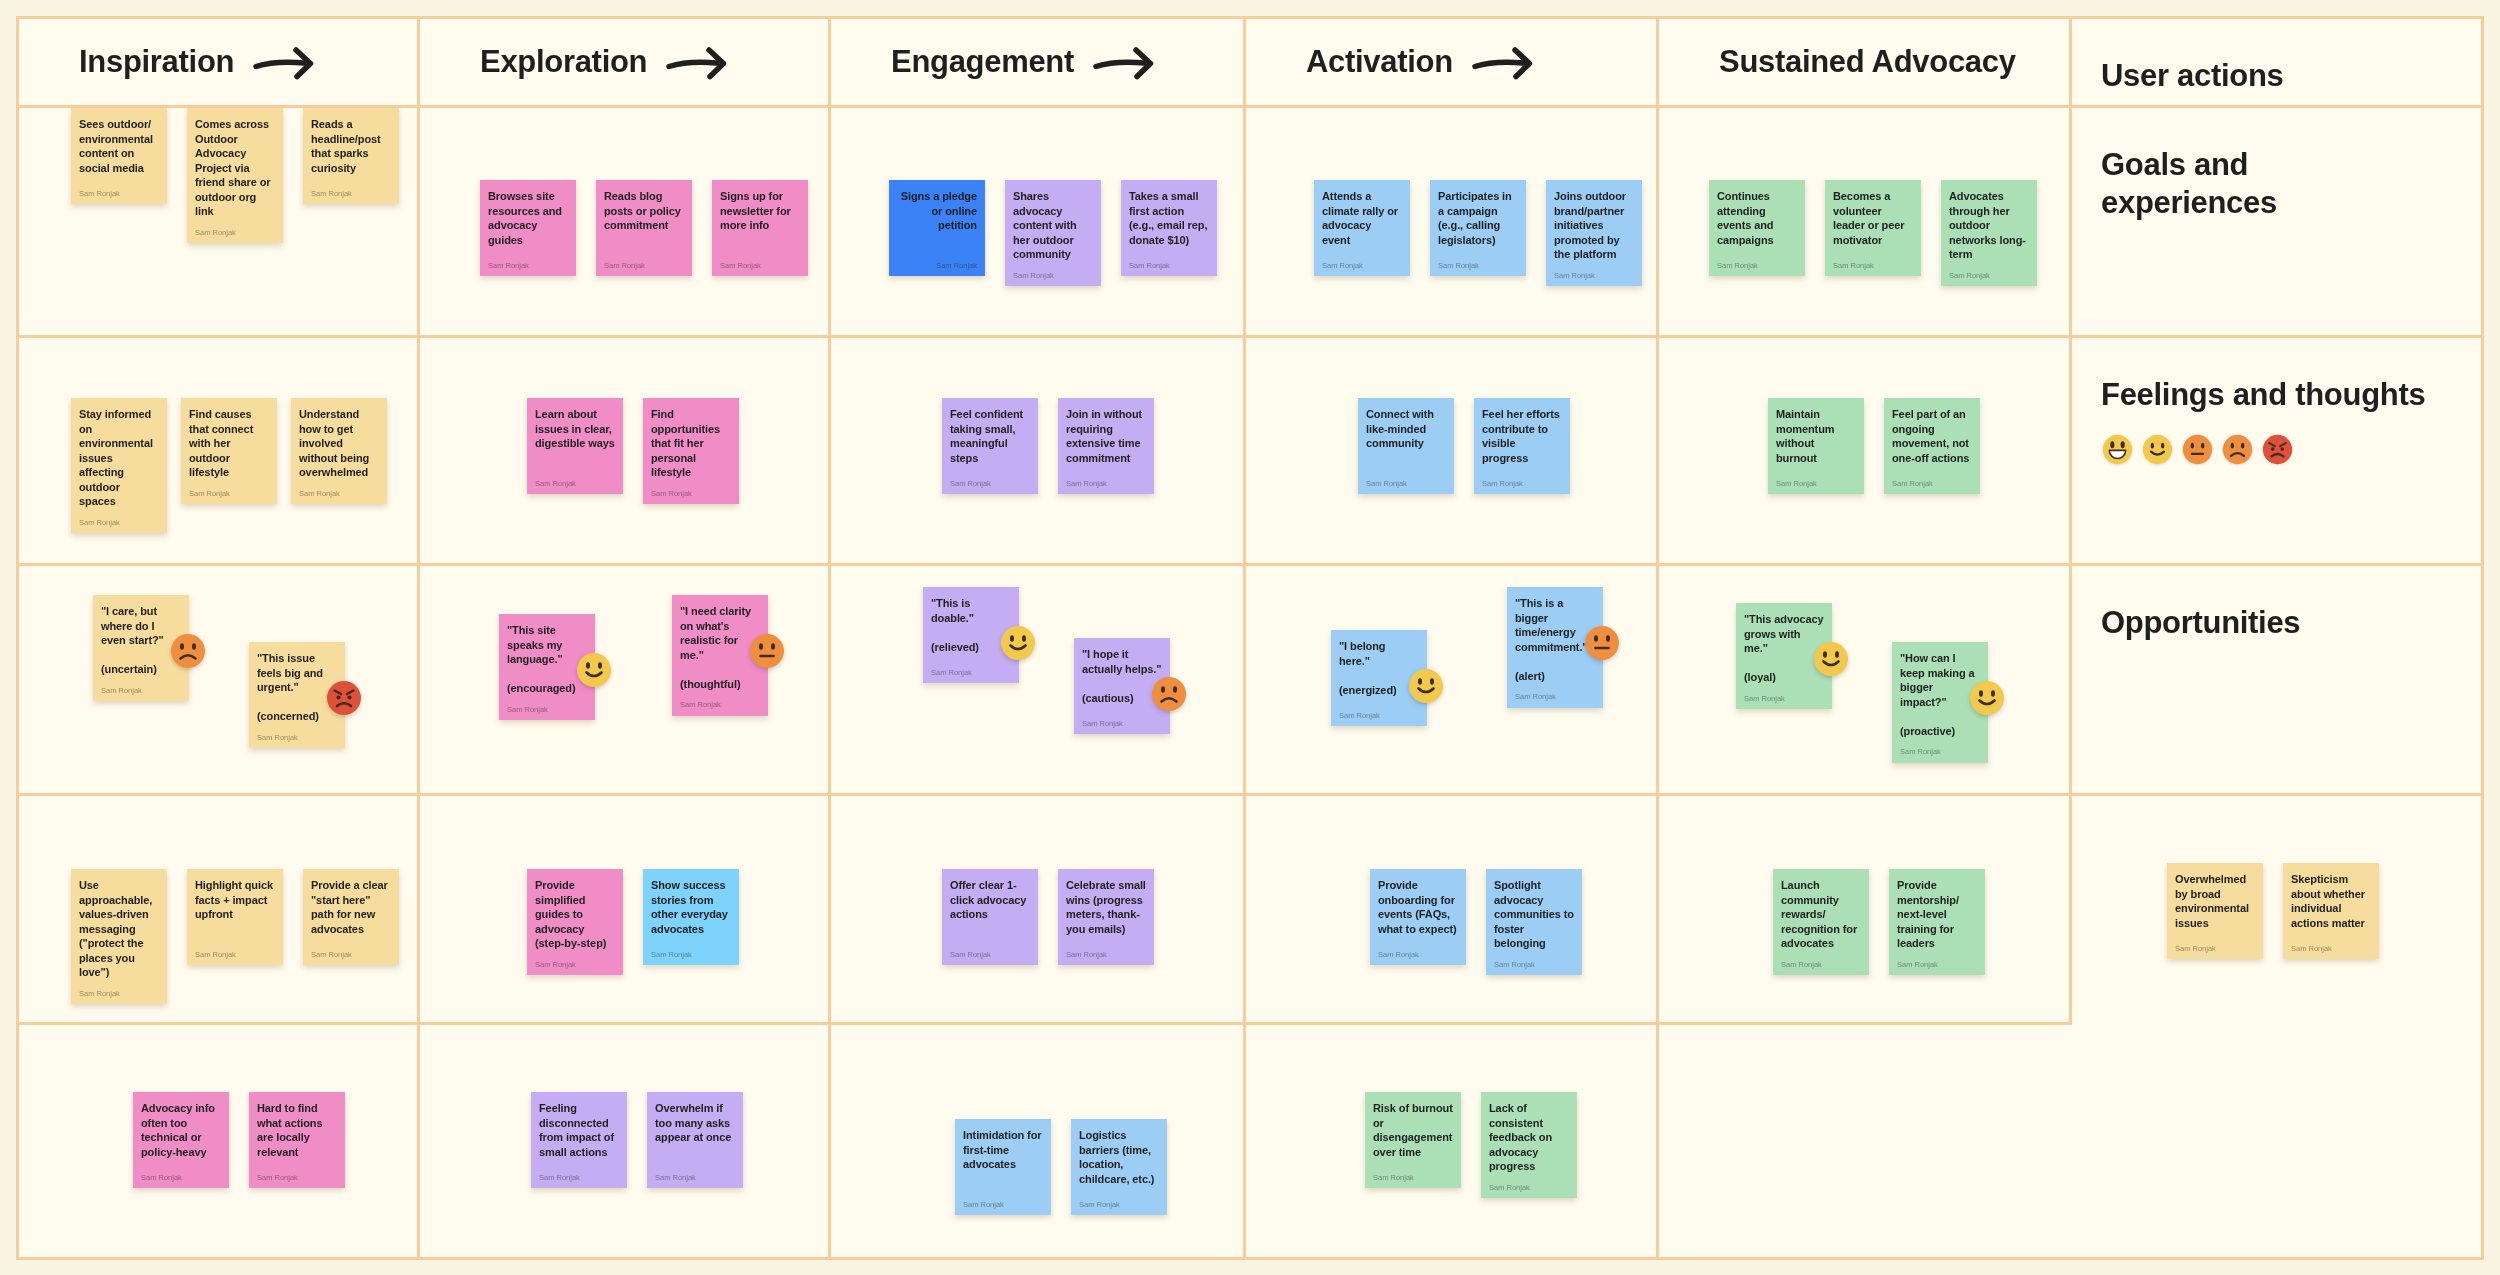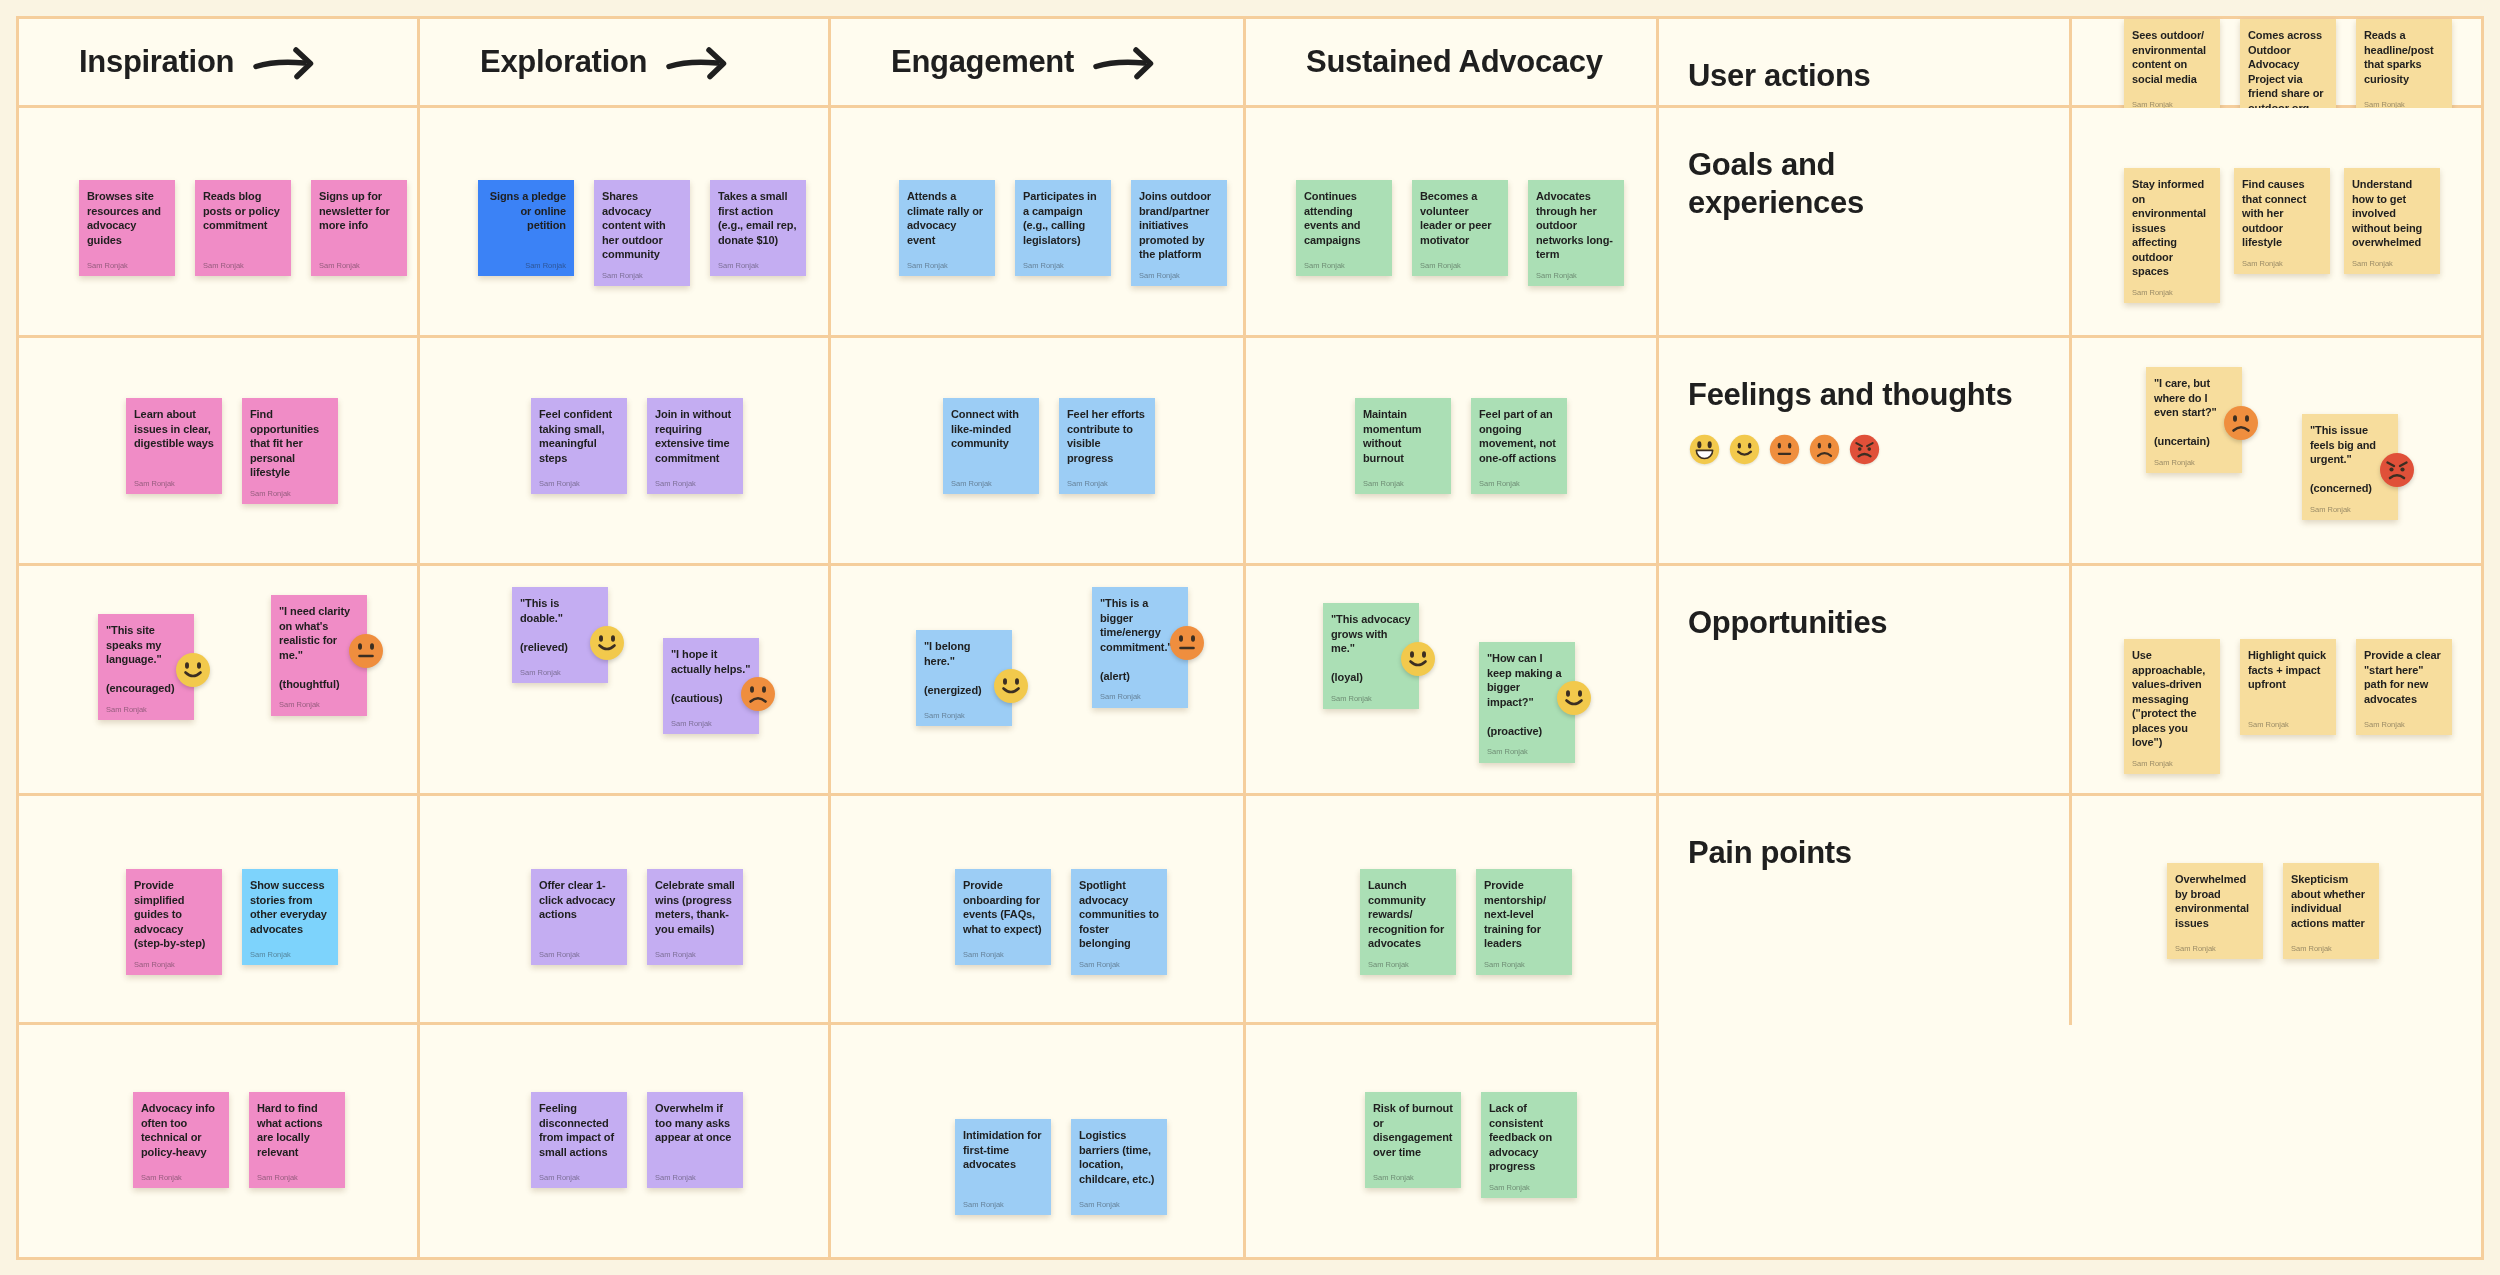--- a/index.html
+++ b/index.html
@@ -85,20 +85,31 @@
         <span class="stage-arrow">
           <svg width="74" height="36" viewBox="0 0 74 36" fill="none">
             <path d="M4 21.5 C20 16.5 36 16.5 52 18" stroke="#1F1F1F" stroke-width="5.5" stroke-linecap="round"></path>
             <path d="M44 5 L58.5 18.5 L45 31.5" stroke="#1F1F1F" stroke-width="5.5" stroke-linecap="round" stroke-linejoin="round"></path>
           </svg>
         </span>
       </div>
     </div>
     <div class="cell header-cell">
       <div class="stage-wrap">
+        <span class="stage-label">Activation</span>
+        <span class="stage-arrow">
+          <svg width="74" height="36" viewBox="0 0 74 36" fill="none">
+            <path d="M4 21.5 C20 16.5 36 16.5 52 18" stroke="#1F1F1F" stroke-width="5.5" stroke-linecap="round"></path>
+            <path d="M44 5 L58.5 18.5 L45 31.5" stroke="#1F1F1F" stroke-width="5.5" stroke-linecap="round" stroke-linejoin="round"></path>
+          </svg>
+        </span>
+      </div>
+    </div>
+    <div class="cell header-cell">
+      <div class="stage-wrap">
         <span class="stage-label">Sustained Advocacy</span>
       </div>
     </div>
     <div class="cell label-cell">
       <div class="row-label">User actions</div>
     </div>
     <div class="cell sticky-cell" style="padding-left: 52px;">
       <div class="sticky" style="background: rgb(247, 221, 157);">
         <div class="sticky-text">Sees outdoor/ environmental content on social media</div>
         <div class="sticky-author">Sam Ronjak</div>
@@ -474,23 +485,20 @@
     <div class="cell sticky-cell" style="padding-top: 73px; padding-left: 114px;">
       <div class="sticky" style="background: rgb(171, 223, 181);">
         <div class="sticky-text">Launch community rewards/ recognition for advocates</div>
         <div class="sticky-author">Sam Ronjak</div>
       </div>
       <div class="sticky" style="background: rgb(171, 223, 181);">
         <div class="sticky-text">Provide mentorship/ next-level training for leaders</div>
         <div class="sticky-author">Sam Ronjak</div>
       </div>
     </div>
-    <div class="cell label-cell last-row">
-      <div class="row-label">Pain points</div>
-    </div>
     <div class="cell sticky-cell last-row" style="padding-top: 67px; padding-left: 95px;">
       <div class="sticky" style="background: rgb(247, 221, 157);">
         <div class="sticky-text">Overwhelmed by broad environmental issues</div>
         <div class="sticky-author">Sam Ronjak</div>
       </div>
       <div class="sticky" style="background: rgb(247, 221, 157);">
         <div class="sticky-text">Skepticism about whether individual actions matter</div>
         <div class="sticky-author">Sam Ronjak</div>
       </div>
     </div>

